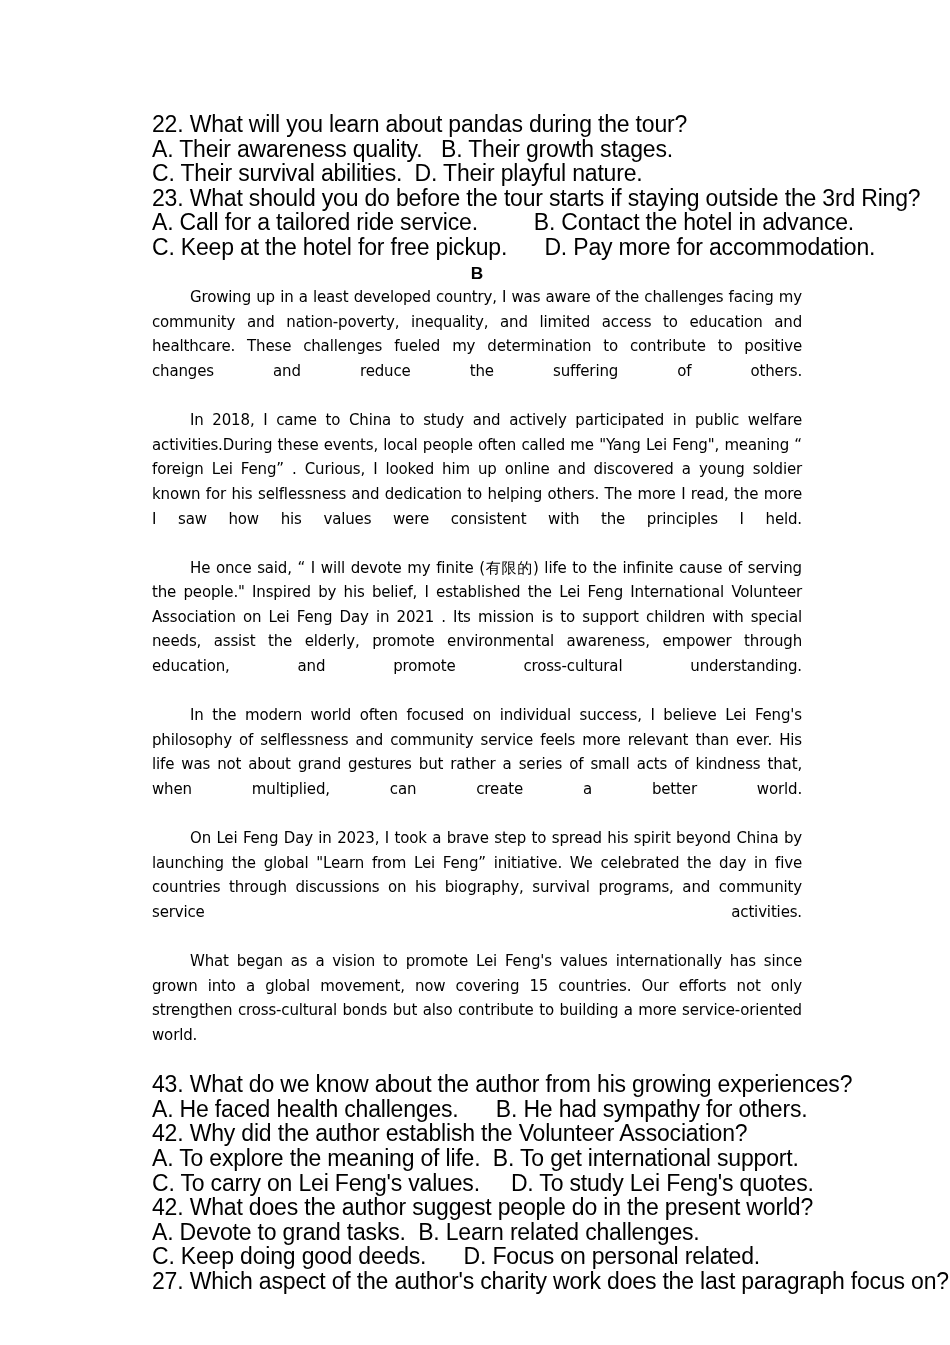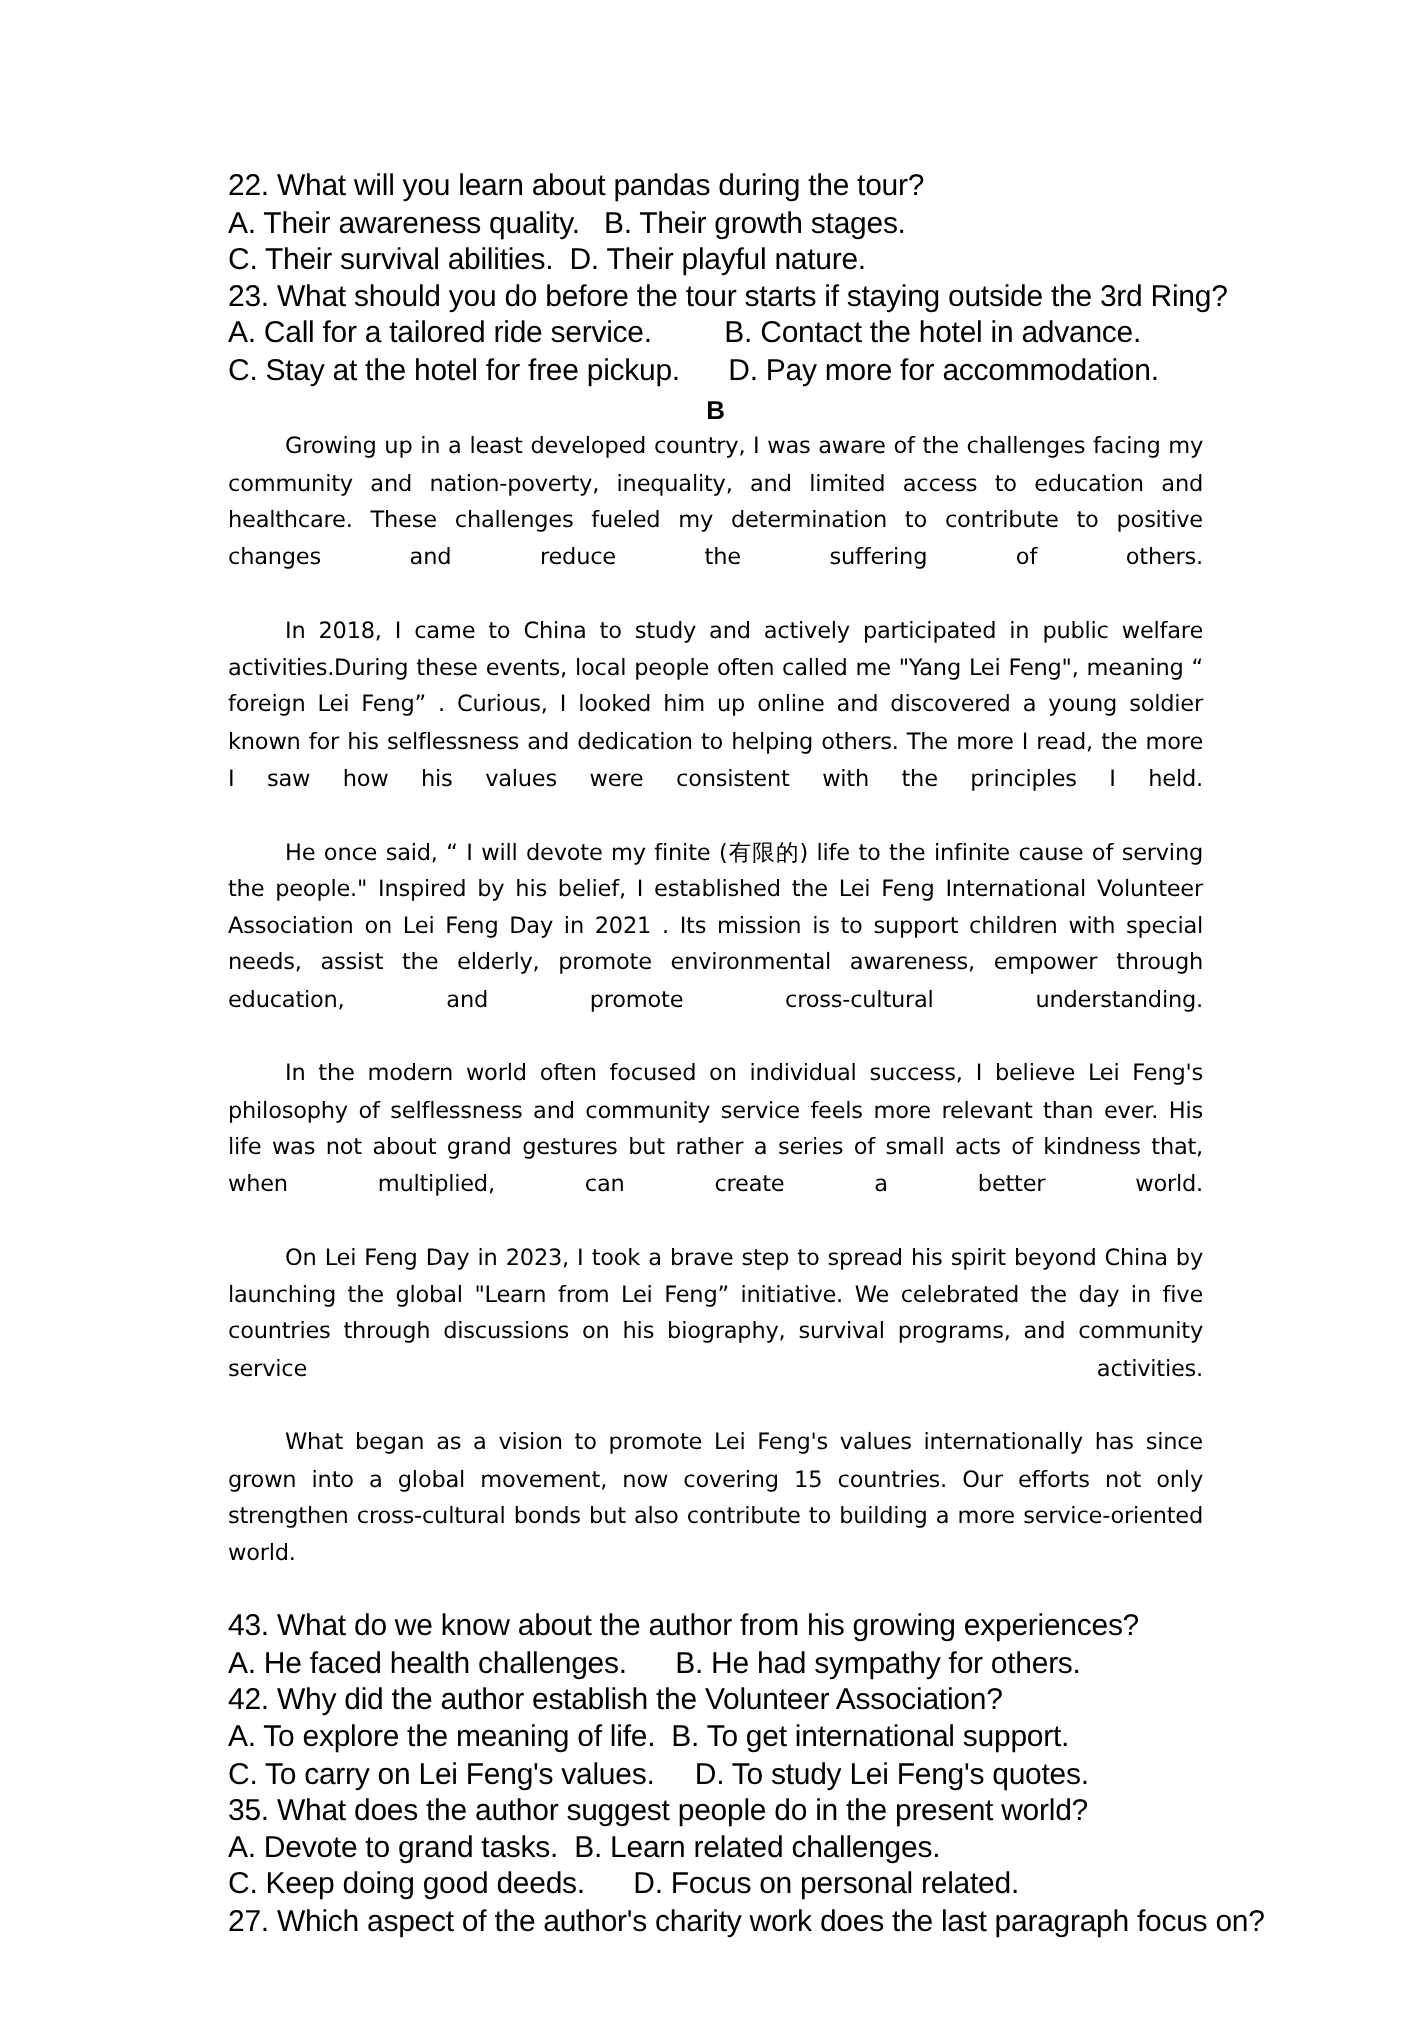--- a/index.html
+++ b/index.html
@@ -19,21 +19,21 @@
     width: 950px;
     height: 1345px;
     box-sizing: border-box;
     padding: 112px 148px 0 152px;
   }
   .col {
     width: 650px;
   }
   
   .qline {
-    font-size: 20px;
+    font-size: 23px;
     line-height: 24.6px;
     letter-spacing: -0.18px;
     white-space: pre;
     text-align: left;
   }
   
   .section-letter {
     text-align: center;
     font-weight: bold;
     font-size: 17.3px;
@@ -73,39 +73,39 @@
 <body>
 
 <div class="page">
 
   <div class="col">
     <div class="qline">22. What will you learn about pandas during the tour?</div>
     <div class="qline">A. Their awareness quality.   B. Their growth stages.</div>
     <div class="qline">C. Their survival abilities.  D. Their playful nature.</div>
     <div class="qline">23. What should you do before the tour starts if staying outside the 3rd Ring?</div>
     <div class="qline">A. Call for a tailored ride service.         B. Contact the hotel in advance.</div>
-    <div class="qline">C. Stay at the hotel for free pickup.      D. Pay more for accommodation.</div>
+    <div class="qline">C. Keep at the hotel for free pickup.      D. Pay more for accommodation.</div>
   </div>
 
   <div class="section-letter">B</div>
 
   <div class="col">
     <p class="para cjk">Growing up in a least developed country, I was aware of the challenges facing my community and nation-poverty, inequality, and limited access to education and healthcare. These challenges fueled my determination to contribute to positive changes and reduce the suffering of others.</p>
     <p class="para cjk">In 2018, I came to China to study and actively participated in public welfare activities.During these events, local people often called me "Yang Lei Feng", meaning “ foreign Lei Feng” . Curious, I looked him up online and discovered a young soldier known for his selflessness and dedication to helping others. The more I read, the more I saw how his values were consistent with the principles I held.</p>
     <p class="para cjk">He once said, “ I will devote my finite (有限的) life to the infinite cause of serving the people." Inspired by his belief, I established the Lei Feng International Volunteer Association on Lei Feng Day in 2021 . Its mission is to support children with special needs, assist the elderly, promote environmental awareness, empower through education, and promote cross-cultural understanding.</p>
     <p class="para cjk">In the modern world often focused on individual success, I believe Lei Feng's philosophy of selflessness and community service feels more relevant than ever. His life was not about grand gestures but rather a series of small acts of kindness that, when multiplied, can create a better world.</p>
     <p class="para cjk">On Lei Feng Day in 2023, I took a brave step to spread his spirit beyond China by launching the global "Learn from Lei Feng”  initiative. We celebrated the day in five countries through discussions on his biography, survival programs, and community service activities.</p>
     <p class="para cjk">What began as a vision to promote Lei Feng's values internationally has since grown into a global movement, now covering 15 countries. Our efforts not only strengthen cross-cultural bonds but also contribute to building a more service-oriented world.</p>
   </div>
 
   <div class="col questions-block">
     <div class="qline">43. What do we know about the author from his growing experiences?</div>
     <div class="qline">A. He faced health challenges.      B. He had sympathy for others.</div>
     <div class="qline">42. Why did the author establish the Volunteer Association?</div>
     <div class="qline">A. To explore the meaning of life.  B. To get international support.</div>
     <div class="qline">C. To carry on Lei Feng's values.     D. To study Lei Feng's quotes.</div>
-    <div class="qline">35. What does the author suggest people do in the present world?</div>
+    <div class="qline">42. What does the author suggest people do in the present world?</div>
     <div class="qline">A. Devote to grand tasks.  B. Learn related challenges.</div>
     <div class="qline">C. Keep doing good deeds.      D. Focus on personal related.</div>
     <div class="qline">27. Which aspect of the author's charity work does the last paragraph focus on?</div>
   </div>
 
 </div>
 
 </body></html>

